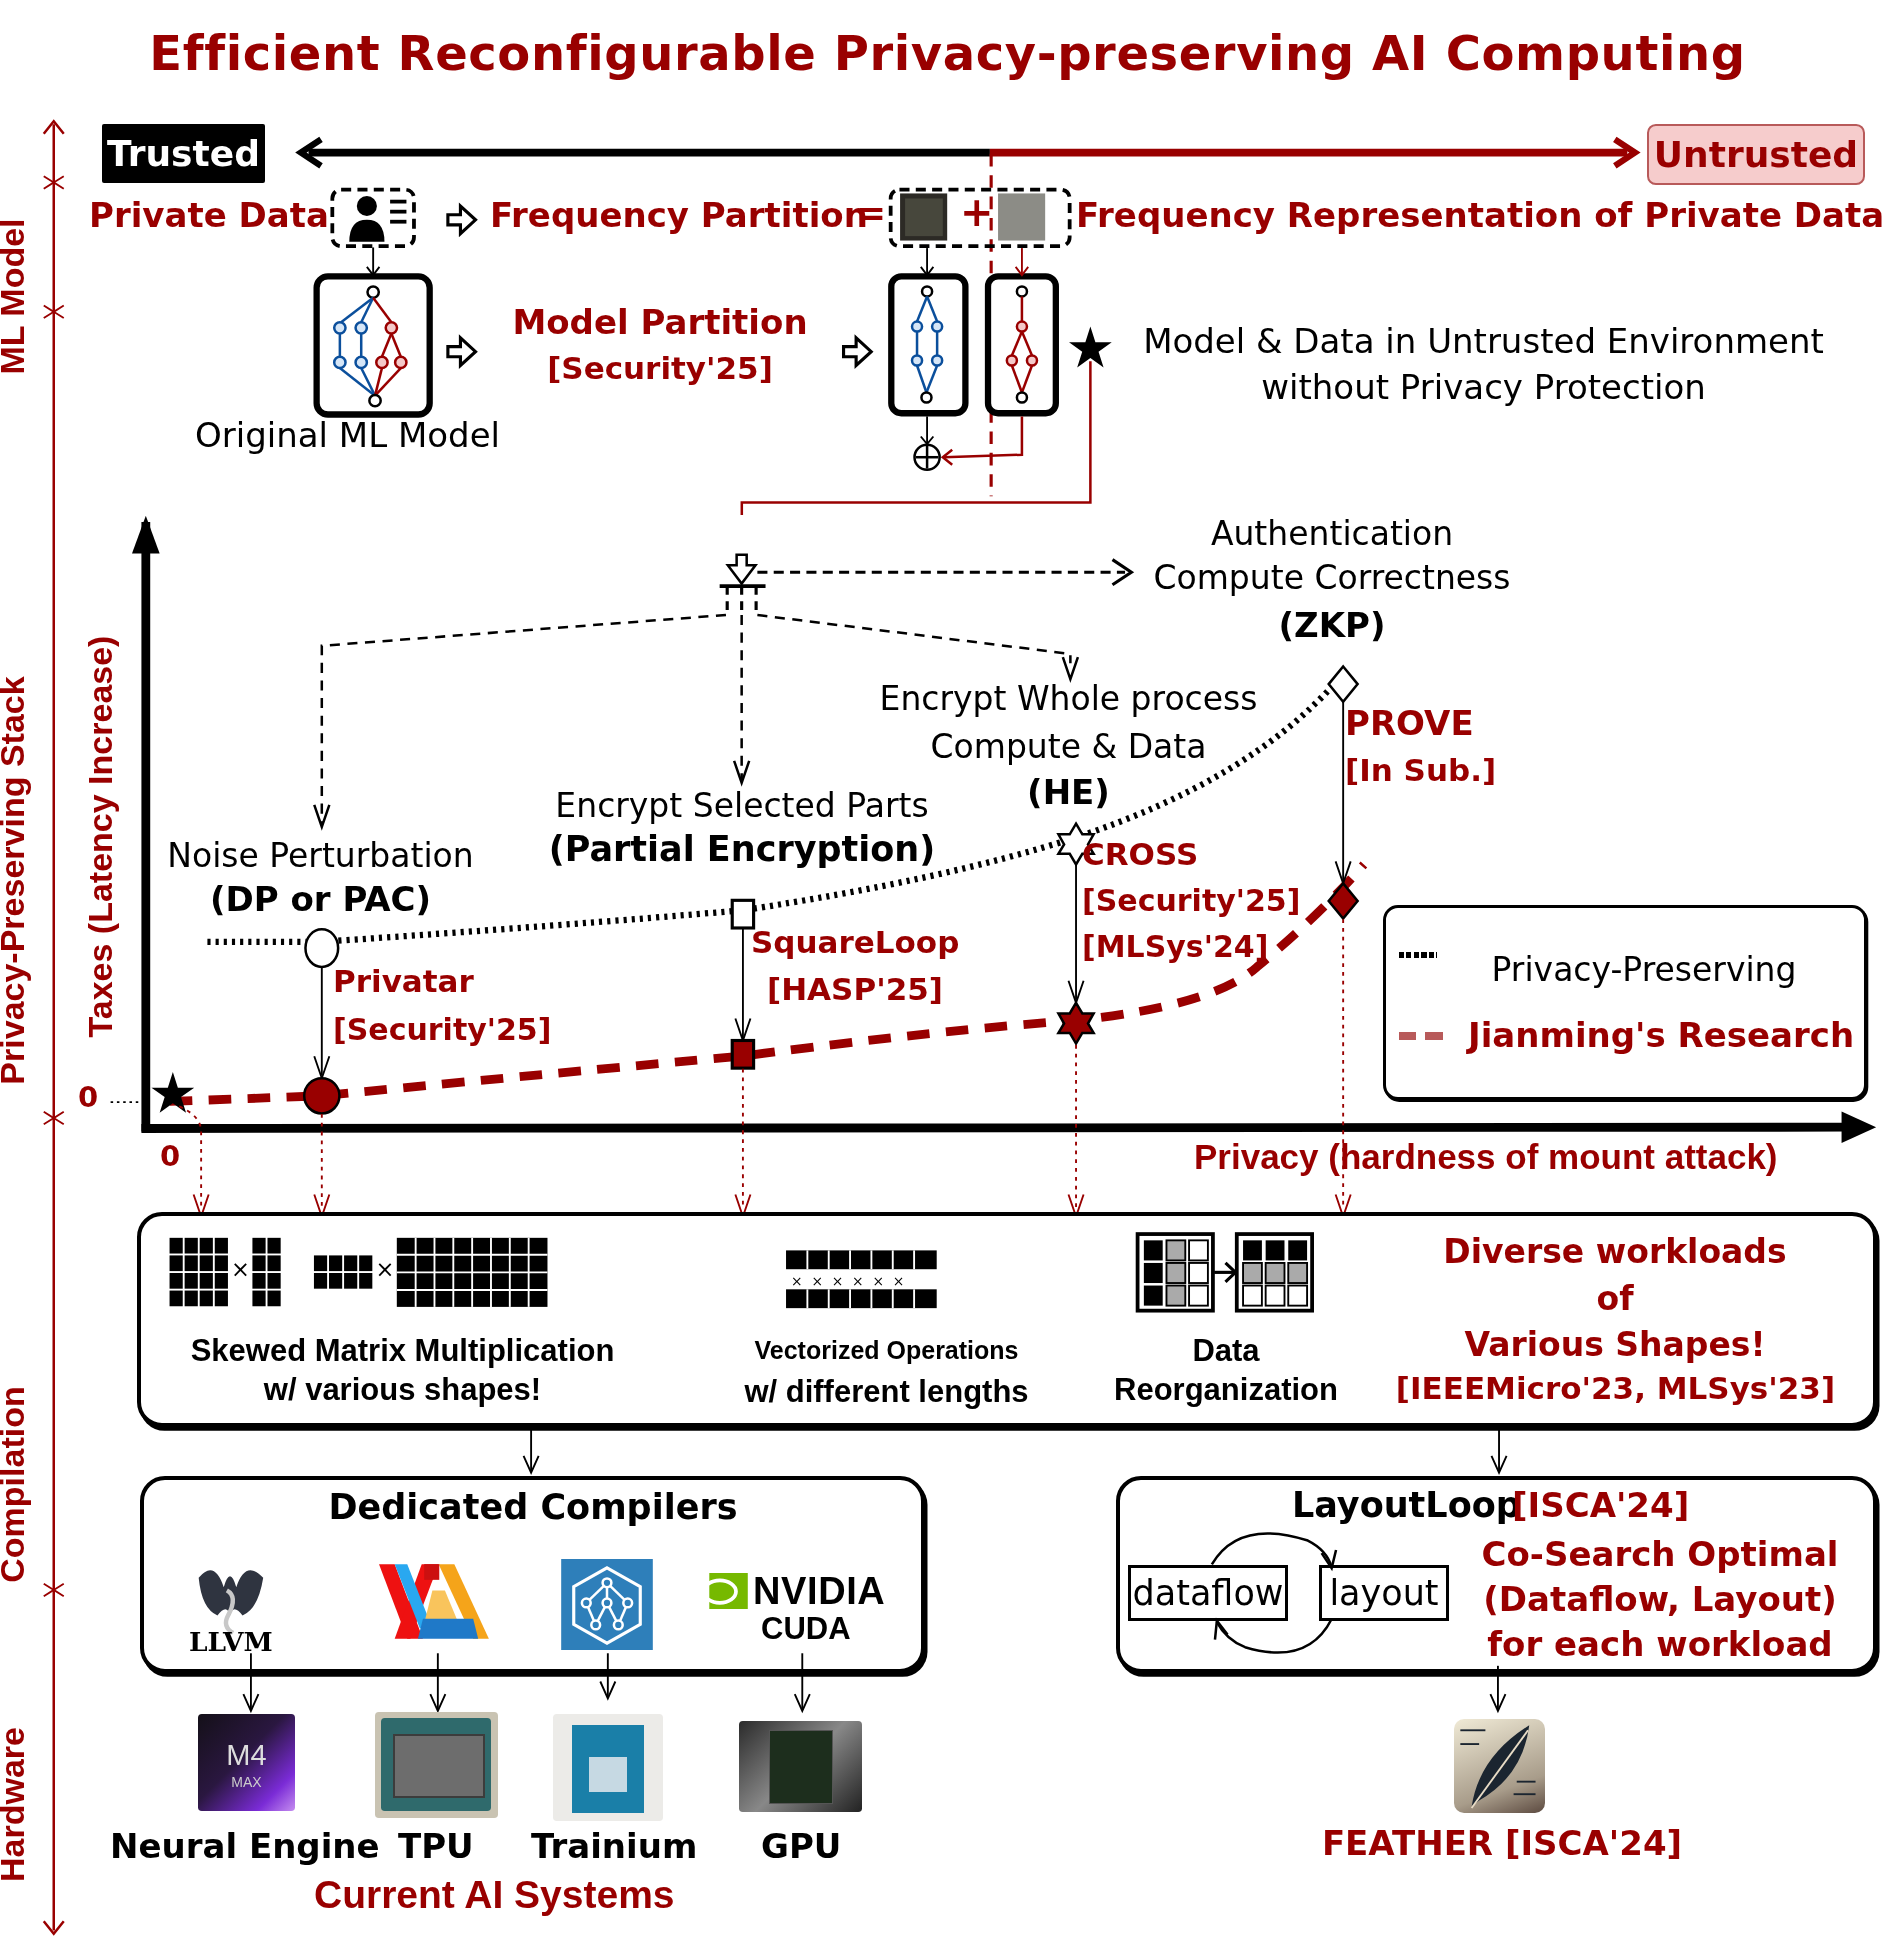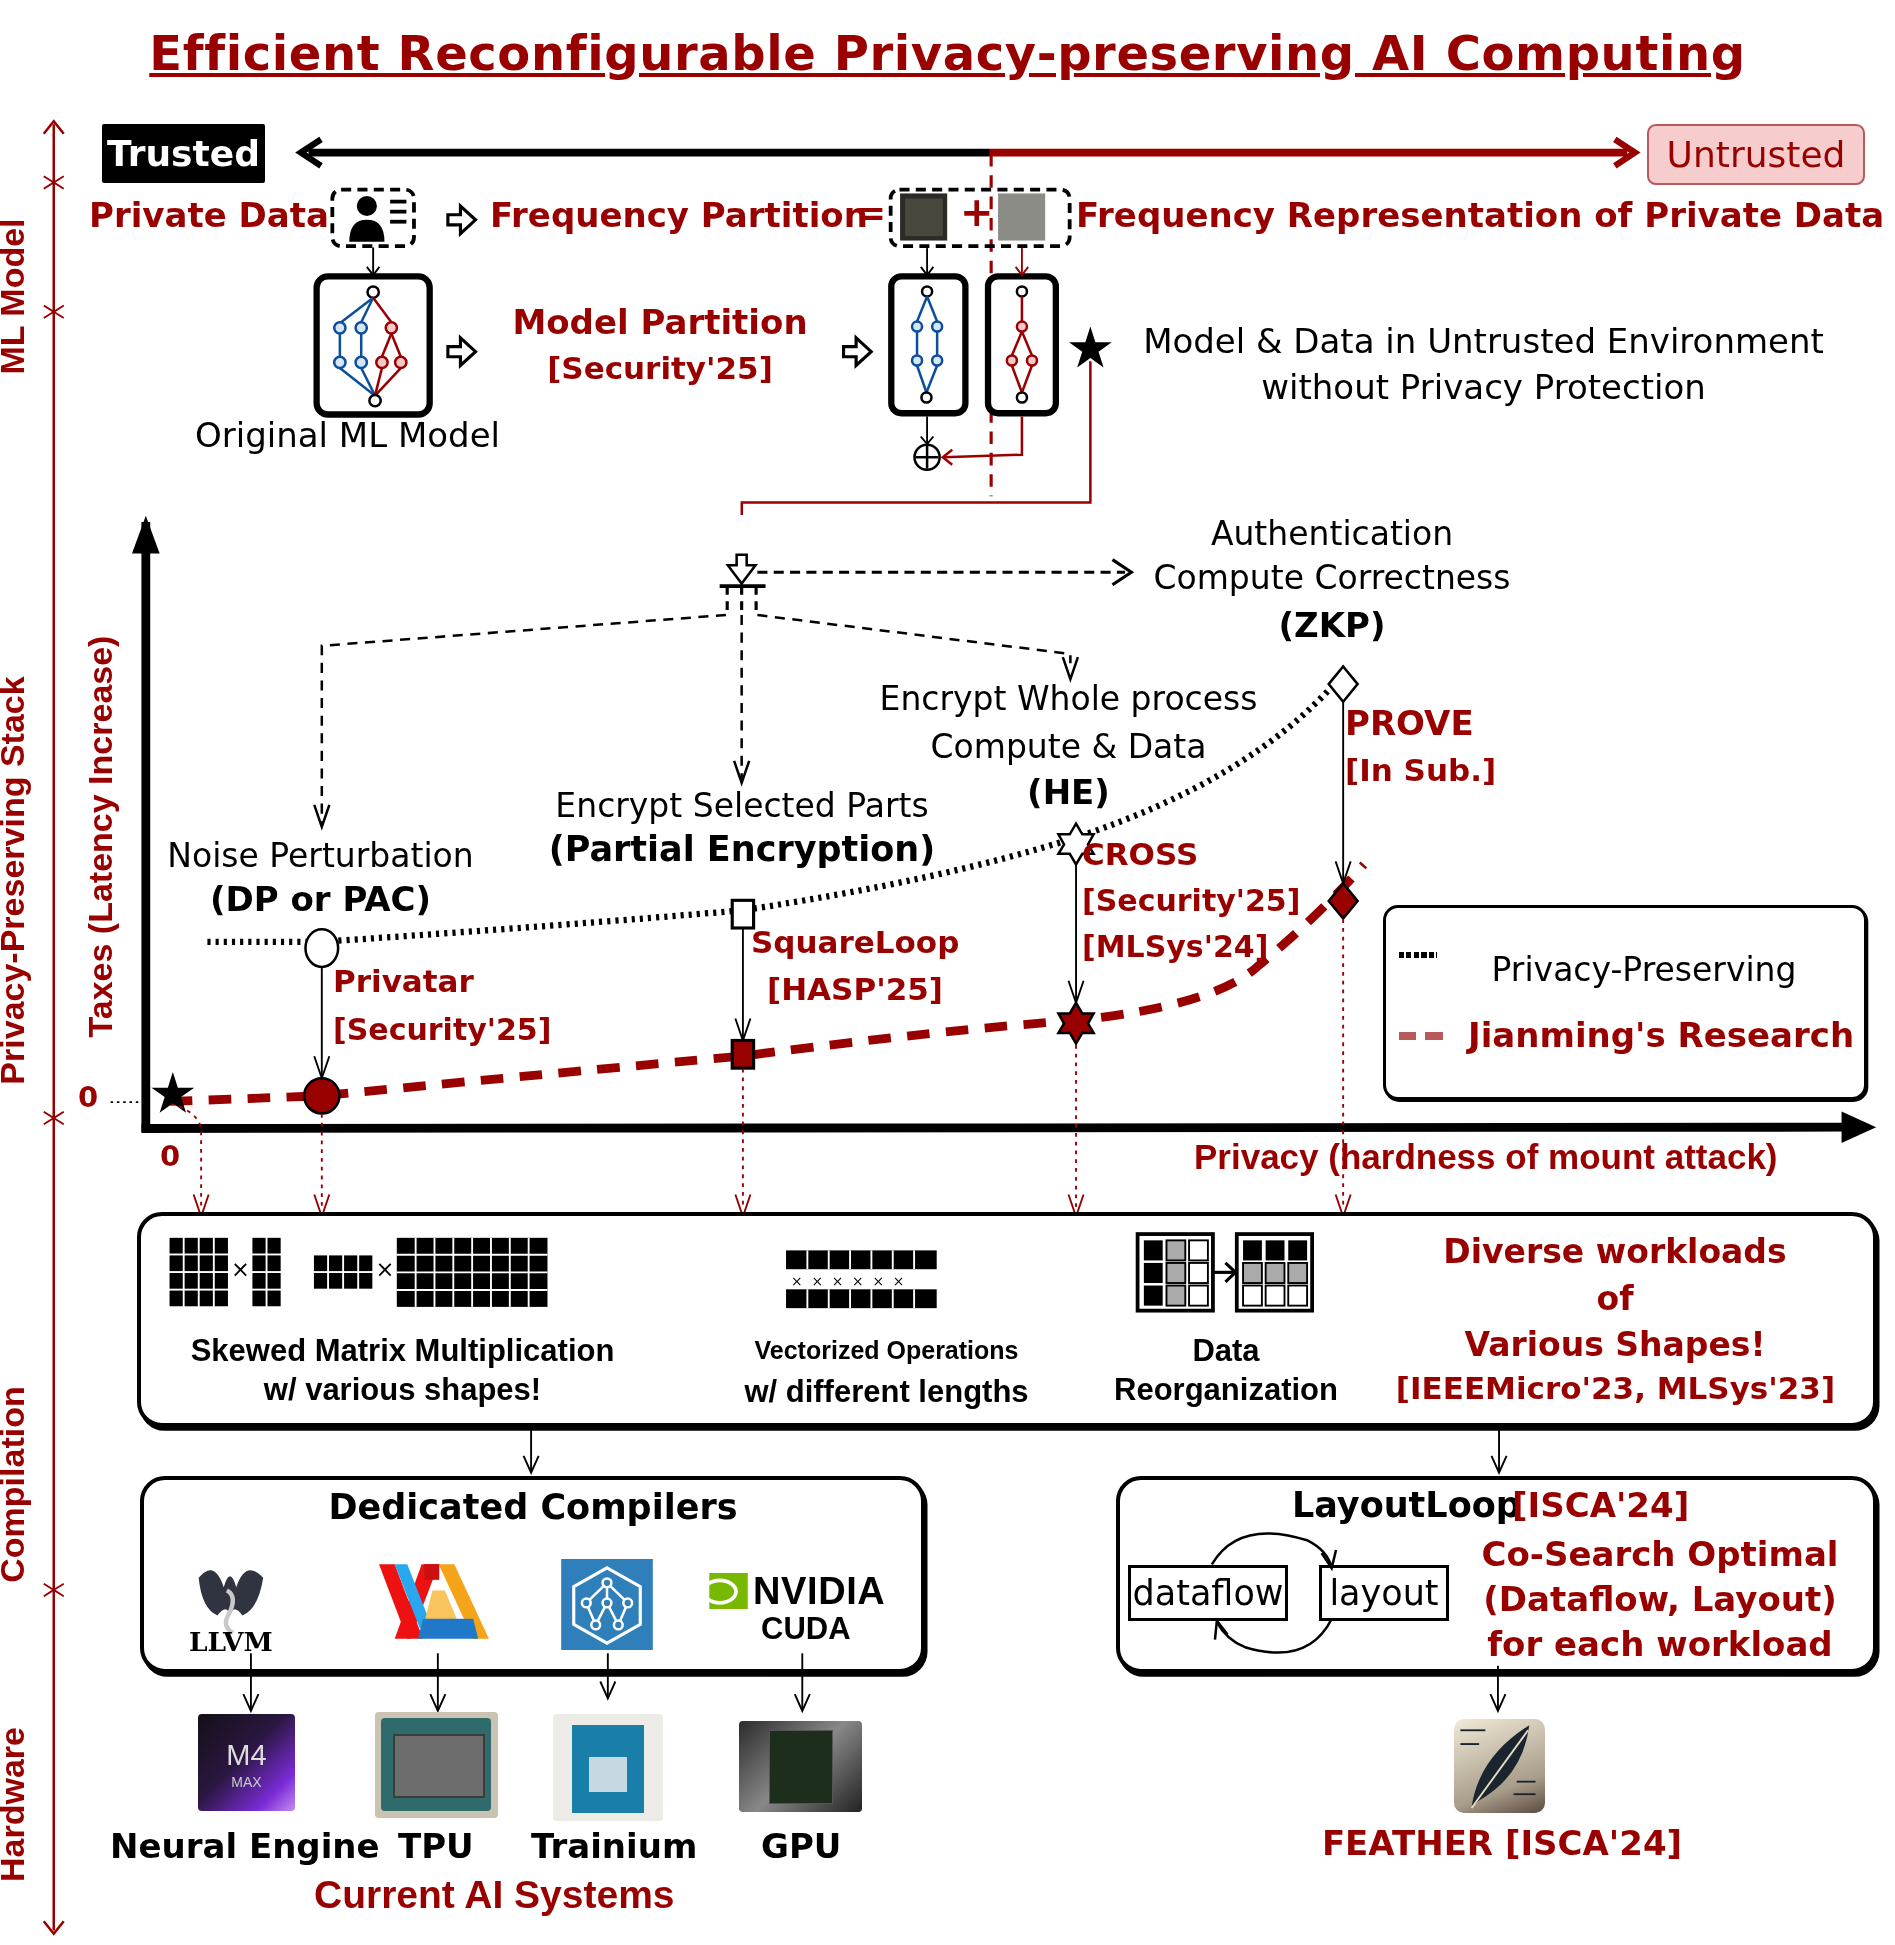--- a/index.html
+++ b/index.html
@@ -3,21 +3,21 @@
 <meta charset="utf-8">
 <style>
   html, body { margin: 0; padding: 0; background: #ffffff; }
   body { width: 1895px; height: 1946px; position: relative; overflow: hidden;
          font-family: "DejaVu Sans", sans-serif; color: #000; }
   .abs { position: absolute; }
   .red { color: #990000; }
   .bold { font-weight: bold; }
   .cond { font-family: "Liberation Sans", sans-serif; }
   .title { left: 0; width: 1895px; top: 25px; text-align: center; font-size: 48px; font-weight: bold;
-           color: #990000; font-family: "DejaVu Sans", sans-serif; letter-spacing: 0.6px; text-decoration: underline; }
+           color: #990000; font-family: "DejaVu Sans", sans-serif; letter-spacing: 0.6px; }
   .center { text-align: center; }
   .side-label { position: absolute; transform: rotate(-90deg); transform-origin: center center;
                 font-family: "Liberation Sans", sans-serif; font-weight: bold; color: #990000;
                 font-size: 34px; white-space: nowrap; text-align: center; }
   .box { position: absolute; border: 4.4px solid #000; border-radius: 25px; background: #fff;
          box-shadow: 2.5px 3.8px 0 #000; }
   .chip { position: absolute; border-radius: 3.8px; }
   svg text { font-family: "DejaVu Sans", sans-serif; }
 </style>
 </head>
@@ -37,21 +37,21 @@
   <polyline points="70,1610 86,1600 102,1610" fill="none" stroke="#990000" stroke-width="3"></polyline>
   <polyline points="70,2345 86,2355 102,2345" fill="none" stroke="#990000" stroke-width="3"></polyline>
   <polyline points="70,2365 86,2355 102,2365" fill="none" stroke="#990000" stroke-width="3"></polyline>
 </svg>
 <div class="side-label" style="left:-82px;top:277px;width:189px;">ML Model</div>
 <div class="side-label" style="left:-220px;top:861px;width:465px;">Privacy-Preserving Stack</div>
 <div class="side-label" style="left:-101px;top:1465px;width:226px;">Compilation</div>
 <div class="side-label" style="left:-88px;top:1785px;width:201px;">Hardware</div>
 
 <div class="abs" style="left:102px;top:124px;width:163px;height:59px;background:#000;border-radius:2px;color:#fff;font-size:36px;font-weight:bold;text-align:center;line-height:59px;">Trusted</div>
-<div class="abs" style="left:1647px;top:124px;width:214px;height:57px;background:#f6cccc;border:2.5px solid #b85a5a;border-radius:8.8px;color:#990000;font-size:36px;font-weight:normal;text-align:center;line-height:57px;">Untrusted</div>
+<div class="abs" style="left:1647px;top:124px;width:214px;height:57px;background:#f6cccc;border:2.5px solid #b85a5a;border-radius:8.8px;color:#990000;font-size:36px;font-weight:bold;text-align:center;line-height:57px;">Untrusted</div>
 
 <svg class="abs" style="left:0;top:0;" width="1895" height="515" viewBox="0 0 3015 820">
 
   <line x1="490" y1="243" x2="1575" y2="243" stroke="#000" stroke-width="12"></line>
   <polyline points="510,222 478,243 510,264" fill="none" stroke="#000" stroke-width="10"></polyline>
   <line x1="1575" y1="243" x2="2590" y2="243" stroke="#990000" stroke-width="12"></line>
   <polyline points="2570,222 2602,243 2570,264" fill="none" stroke="#990000" stroke-width="10"></polyline>
 
   <line x1="1577" y1="245" x2="1577" y2="790" stroke="#990000" stroke-width="5" stroke-dasharray="20 14"></line>
 

